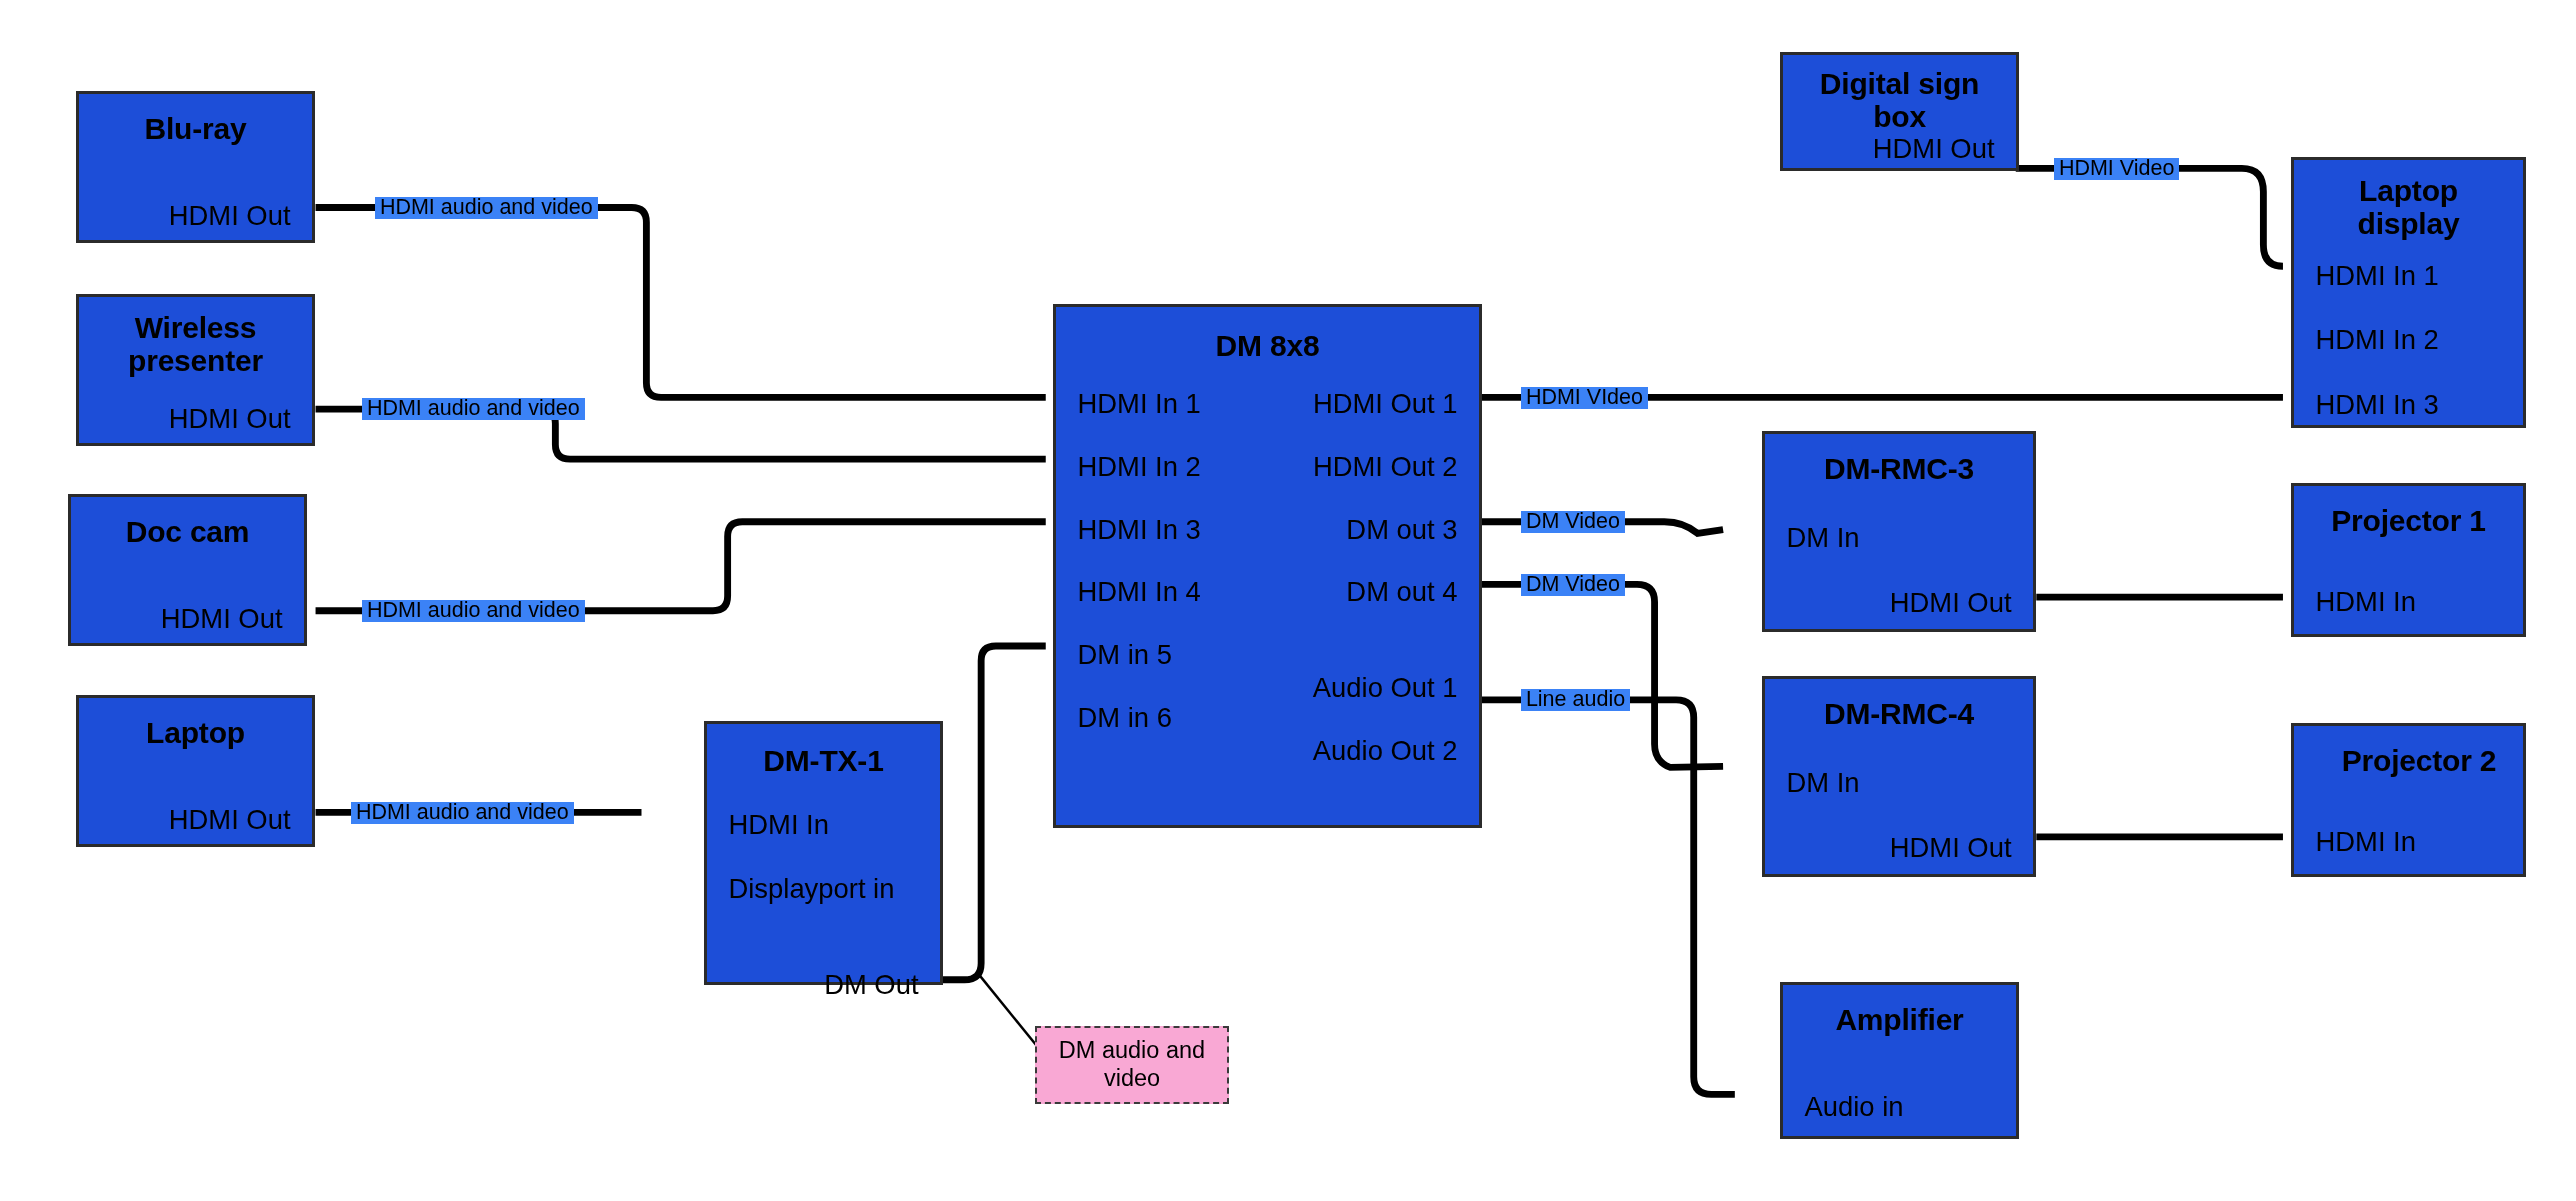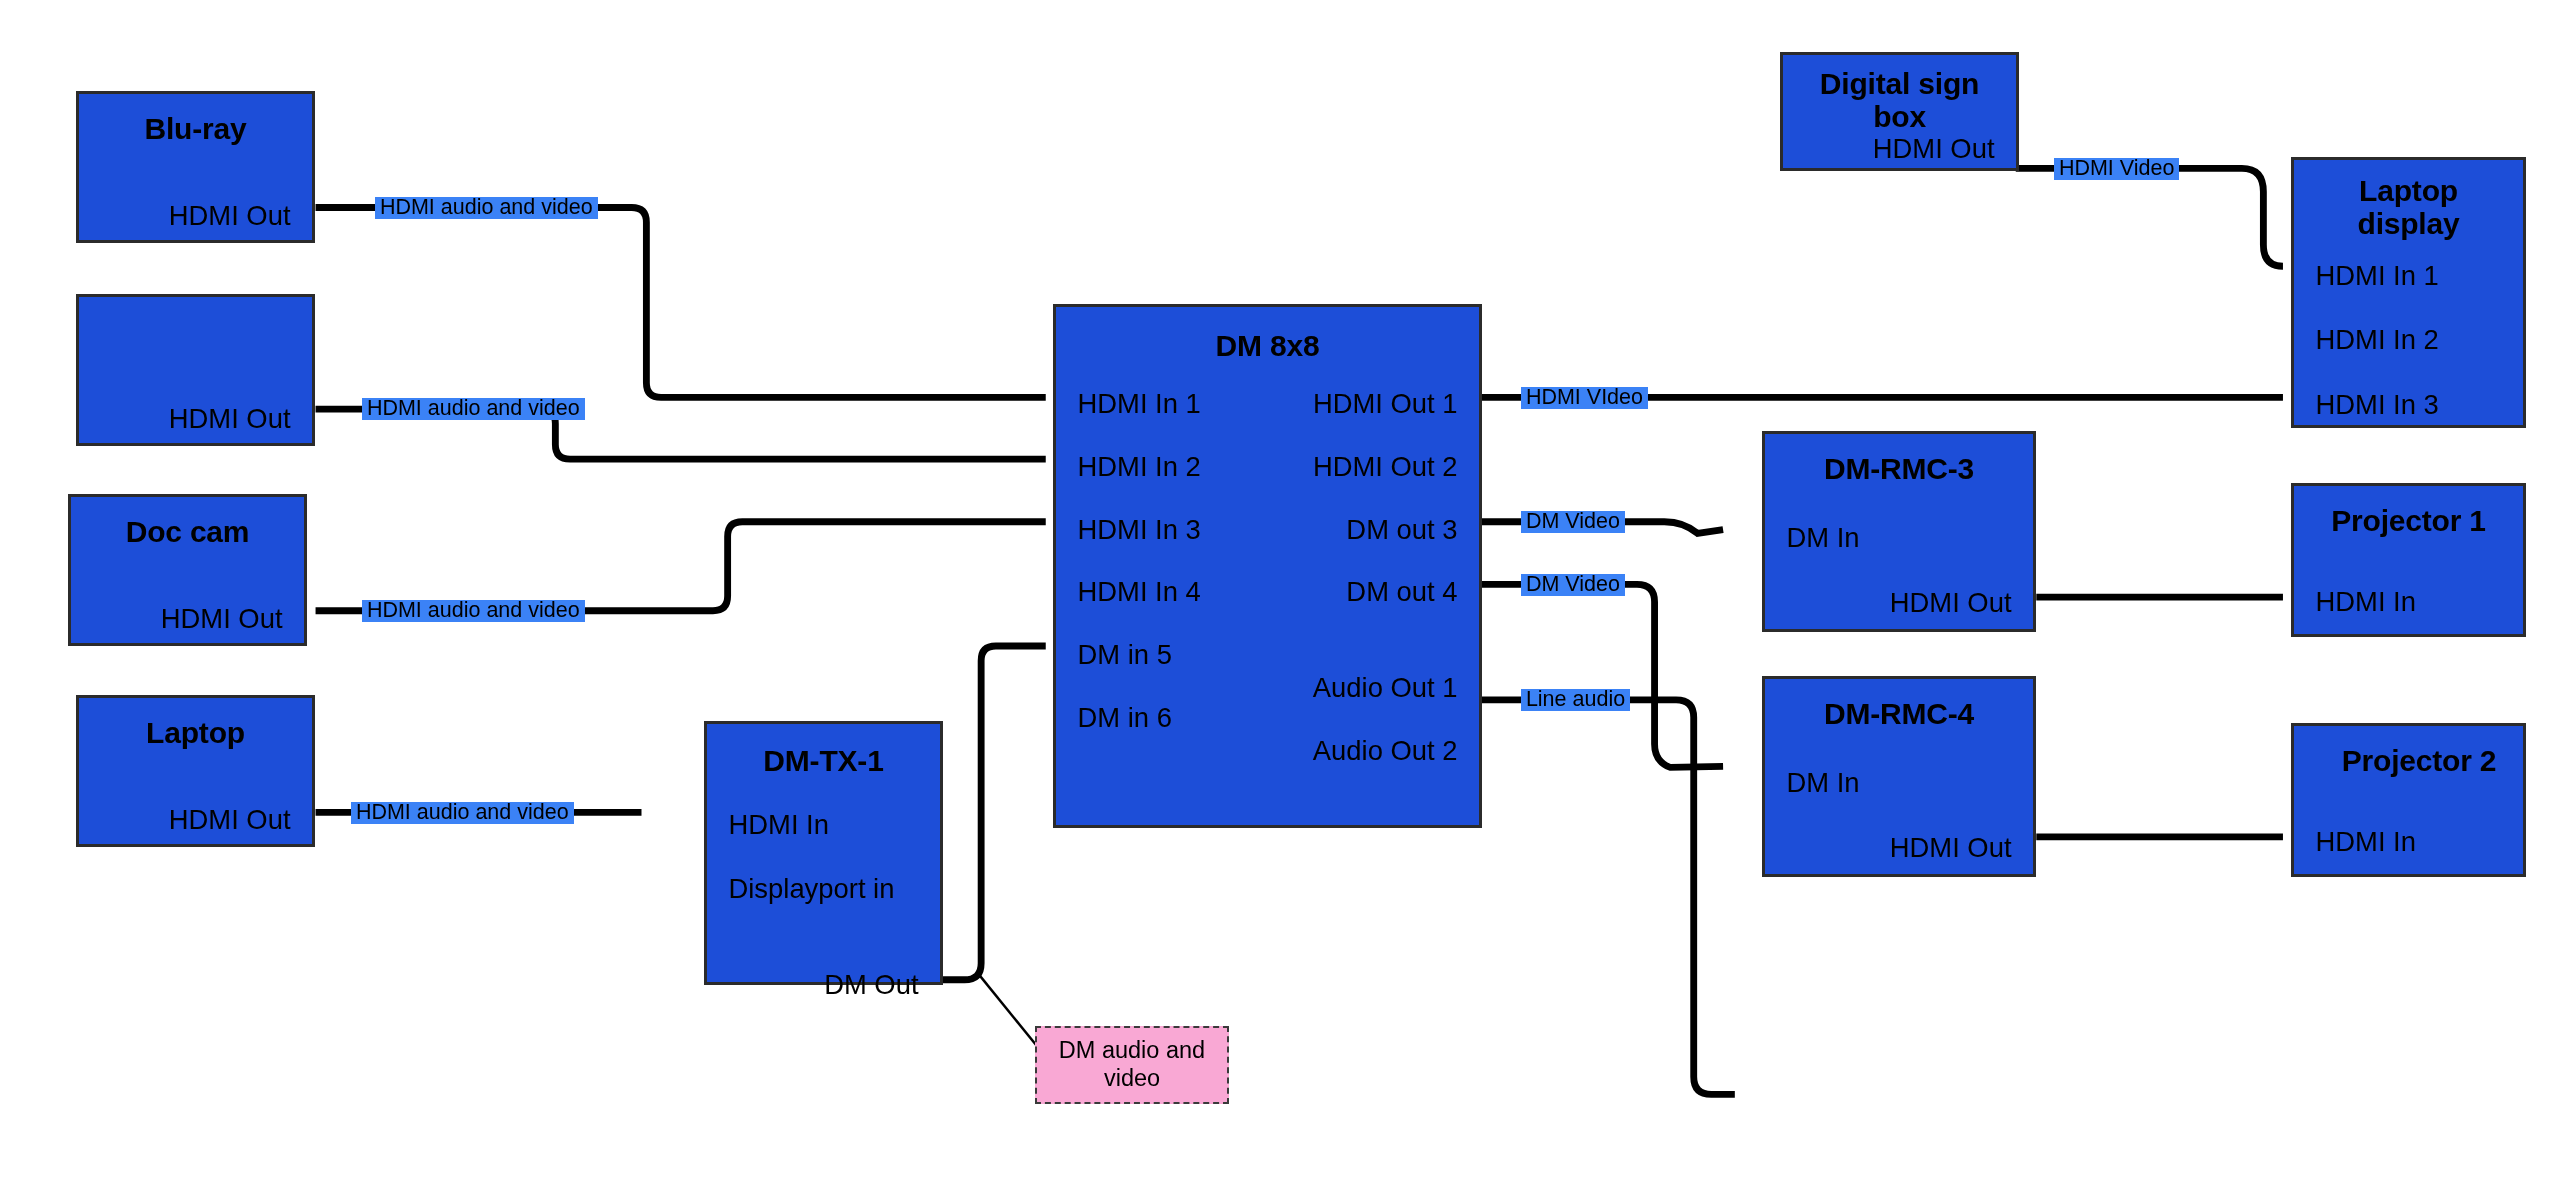--- a/index.html
+++ b/index.html
@@ -71,20 +71,21 @@
 
     <path d="M 2080 855 L 2332 855" stroke="#000" stroke-width="7" marker-end="url(#arrow)"></path>
   </svg>
 
   <div class="box" style="left:76px; top:91px; width:239px; height:152px;">
     <div class="title" style="margin-top:17.6px;">Blu-ray</div>
     <div class="port right" style="top:108px;">HDMI Out</div>
   </div>
 
   <div class="box" style="left:76px; top:294px; width:239px; height:152px;">
+    <div class="title" style="margin-top:13.7px; padding:0 25.5px;">Wireless presenter</div>
     <div class="port right" style="top:108px;">HDMI Out</div>
   </div>
 
   <div class="box" style="left:68px; top:494px; width:239px; height:152px;">
     <div class="title" style="margin-top:17.6px;">Doc cam</div>
     <div class="port right" style="top:108px;">HDMI Out</div>
   </div>
 
   <div class="box" style="left:76px; top:695px; width:239px; height:152px;">
     <div class="title" style="margin-top:17.6px;">Laptop</div>
@@ -158,15 +159,19 @@
   <div class="box" style="left:2291px; top:483px; width:235px; height:154px;">
     <div class="title" style="margin-top:17.6px;">Projector 1</div>
     <div class="port left" style="top:102px;">HDMI In</div>
   </div>
 
   <div class="box" style="left:2291px; top:723px; width:235px; height:154px;">
     <div class="title" style="margin-top:17.6px;margin-left:21px;">Projector 2</div>
     <div class="port left" style="top:102px;">HDMI In</div>
   </div>
 
+  <div class="box" style="left:1780px; top:982px; width:239px; height:157px;">
+    <div class="title" style="margin-top:17.6px;">Amplifier</div>
+    <div class="port left" style="top:108px;">Audio in</div>
+  </div>
 
 </div>
 
 
 </body></html>

